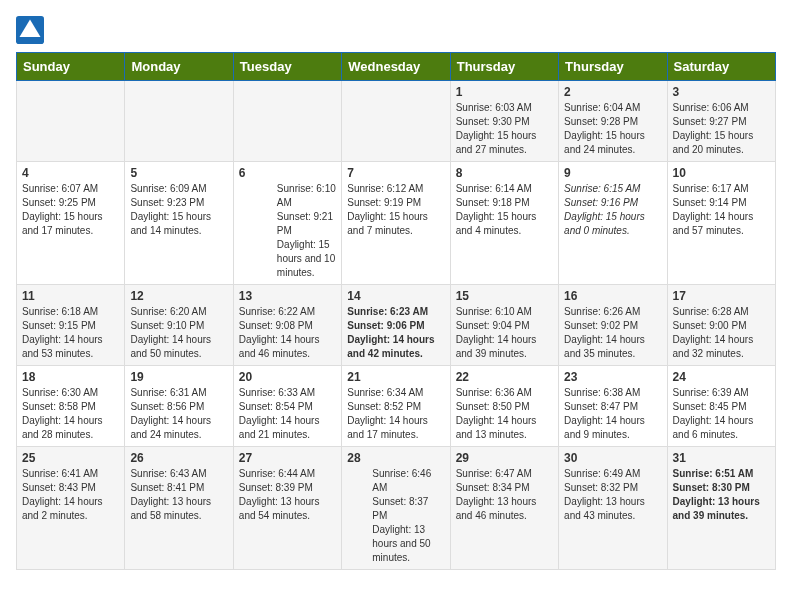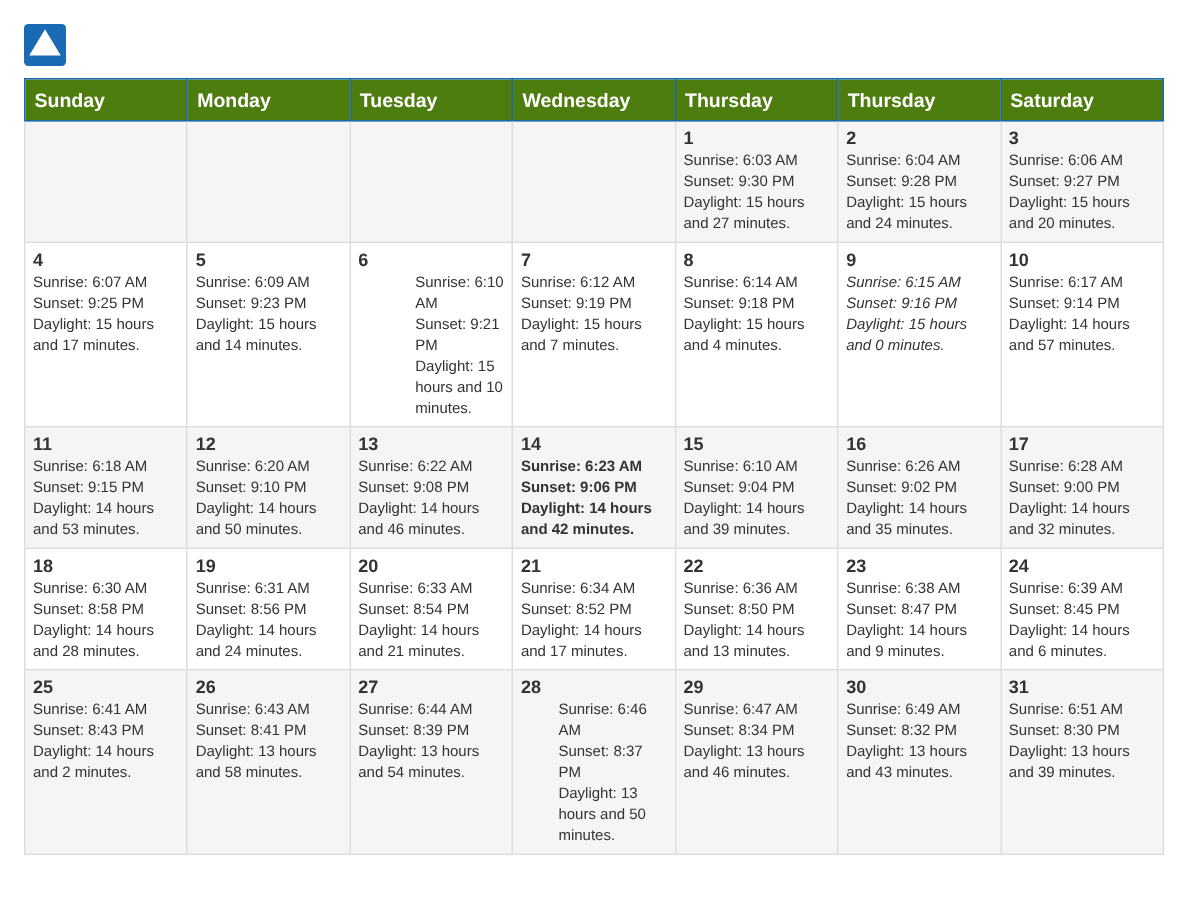--- a/index.html
+++ b/index.html
@@ -310,19 +310,19 @@
 Daylight: 13 hours and 46 minutes.</div>
         </td>
         <td>
           <div class="day-number">30</div>
           <div class="cell-content" style="white-space: pre-line;">Sunrise: 6:49 AM
 Sunset: 8:32 PM
 Daylight: 13 hours and 43 minutes.</div>
         </td>
         <td>
           <div class="day-number">31</div>
-          <div class="cell-content" style="white-space: pre-line;">Sunrise: 6:51 AM
+          <div class="cell-content" style="white-space: pre-line; font-weight: bold;">Sunrise: 6:51 AM
 Sunset: 8:30 PM
 Daylight: 13 hours and 39 minutes.</div>
         </td>
       </tr>
     </tbody>
 </table>
 
 </body></html>

